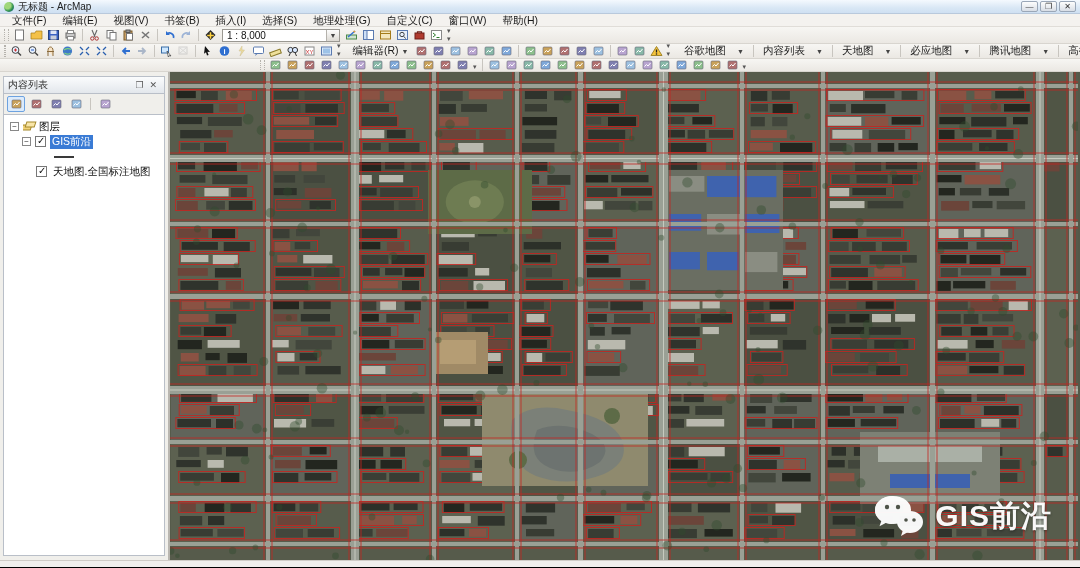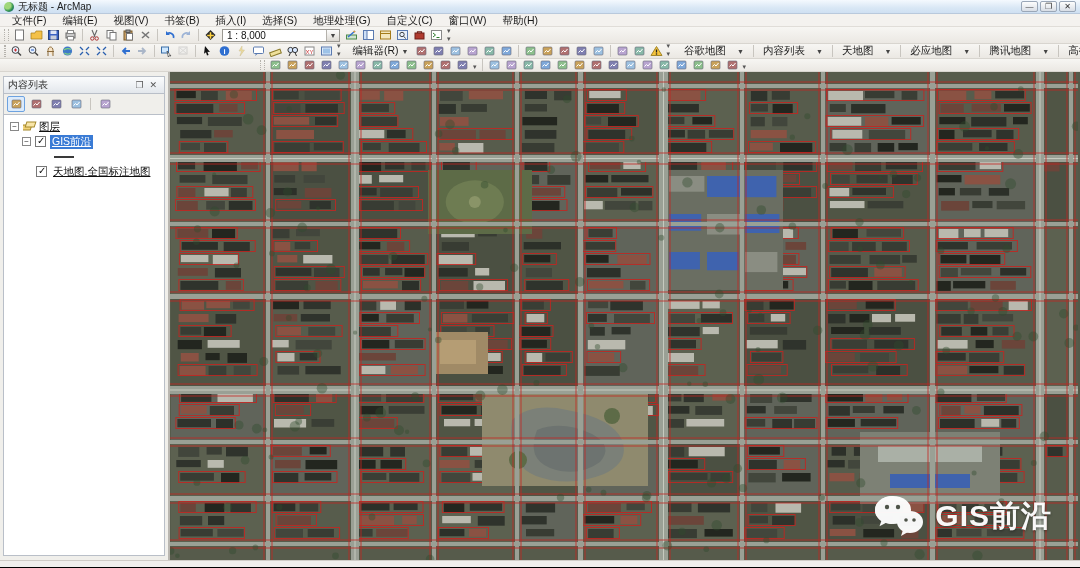--- a/index.html
+++ b/index.html
@@ -46,21 +46,21 @@
   .toc-head .sp{flex:1}
   .toc-head .hbtn{font-size:9px;color:#555;padding:0 3px;}
   .toc-tools{height:20px;display:flex;align-items:center;gap:2px;background:#f0efeb;border-left:1px solid #b9bfc8;border-right:1px solid #b9bfc8;margin:0 3px;padding:2px 3px;}
   .toc-tools .ticon{width:18px;height:16px;}
   .toc-tools .sel{border:1px solid #6da2e0;background:#dcebfb;}
   .toc-body{flex:1;background:#fff;border:1px solid #b9bfc8;margin:0 3px 4px 3px;padding-top:4px;overflow:hidden;}
   .tree-row{display:flex;align-items:center;height:15px;font-size:10.5px;color:#111;white-space:nowrap;}
   .expander{width:9px;height:9px;border:1px solid #888;background:#fff;font-size:8px;line-height:7px;text-align:center;color:#333;margin-right:4px;flex:0 0 auto;}
   .cbox{width:11px;height:11px;border:1px solid #777;background:#fff;margin-right:4px;flex:0 0 auto;position:relative;}
   .cbox.checked::after{content:"✓";position:absolute;left:1px;top:-2px;font-size:10px;color:#111;}
-  .lyr-label{padding:0 2px;text-decoration:underline;}
+  .lyr-label{padding:0 2px;}
   .lyr-label.selected{background:#3a7bd5;color:#fff;}
   .sym-line{width:20px;height:2px;background:#3a3a3a;margin-left:2px;}
 
   .map-wrap{position:relative;flex:1;overflow:hidden;background:#545949;}
   .map-wrap svg.mapsvg{display:block;}
   .watermark{position:absolute;right:28px;bottom:22px;display:flex;align-items:center;gap:10px;color:#fff;
     font-size:30px;font-weight:bold;letter-spacing:1px;text-shadow:0 1px 3px rgba(0,0,0,.45);opacity:.96;}
 
   
   .statusbar{height:7px;background:#f0efed;border-top:1px solid #cfccc7;}

